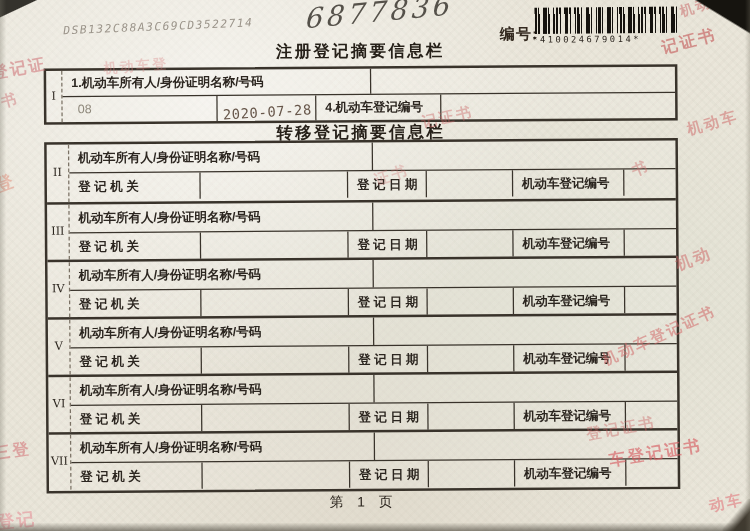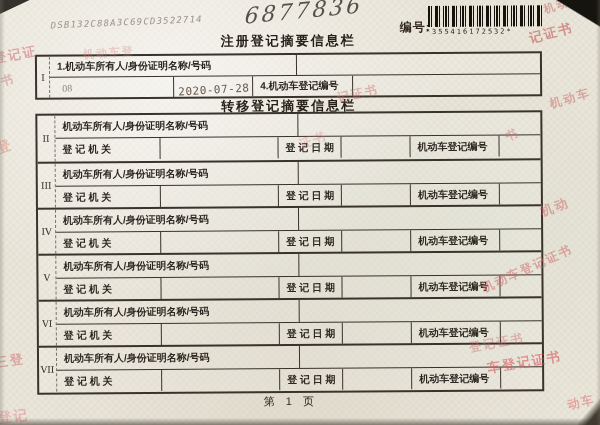--- a/index.html
+++ b/index.html
@@ -93,40 +93,40 @@
   .c-date{flex:0 0 63px;}
   .c-date-blank{flex:0 0 69px;}
   .c-plate{flex:0 0 89px;text-align:right;}
   .c-end{flex:1;}
   .tbl1 .c-owner{flex:0 0 247px;}
   .tbl1 .c-auth{flex:0 0 97px;}
   .tbl1 .c-auth-blank{flex:0 0 124px;}
   .tbl1 .c-date{flex:0 0 64px;}
   .tbl1 .c-date-blank{flex:0 0 79px;}
   .tbl1 .c-plate{flex:0 0 100px;}
-  .val-faint{font-size:10px;color:#8f897c;padding-left:12px;font-family:Liberation Serif, serif;}
+  .val-faint{font-size:10px;color:#8f897c;padding-left:12px;}
   .val-stamp{
     font-family:"DejaVu Sans Mono",monospace;font-size:11px;color:#584639;
     transform:rotate(-3deg) translateY(3px);letter-spacing:.5px;opacity:.9;padding-left:4px;white-space:nowrap;}
 
   
   .wm{position:absolute;font-weight:bold;white-space:nowrap;letter-spacing:2px;
     font-family:"Liberation Sans",sans-serif;pointer-events:none;}
 </style>
 </head>
 <body>
 
 <div class="paper">
   <div class="content">
 
     <div class="serial">DSB132C88A3C69CD3522714</div>
     <div class="handwritten">6877836</div>
     <div class="no-label">编号:</div>
     <div class="barcode"></div>
-    <div class="barcode-digits">*355416172532*</div>
+    <div class="barcode-digits">*410024679014*</div>
     <div class="title title-register">注册登记摘要信息栏</div>
 
     <div class="tbl tbl1">
       <div class="sec" style="height:100%;">
         <div class="idx">I</div>
         <div class="rows">
           <div class="row rowA">
             <div class="cell c-owner bR">
                 <span class="lab">1.机动车所有人/身份证明名称/号码</span>
               </div>

